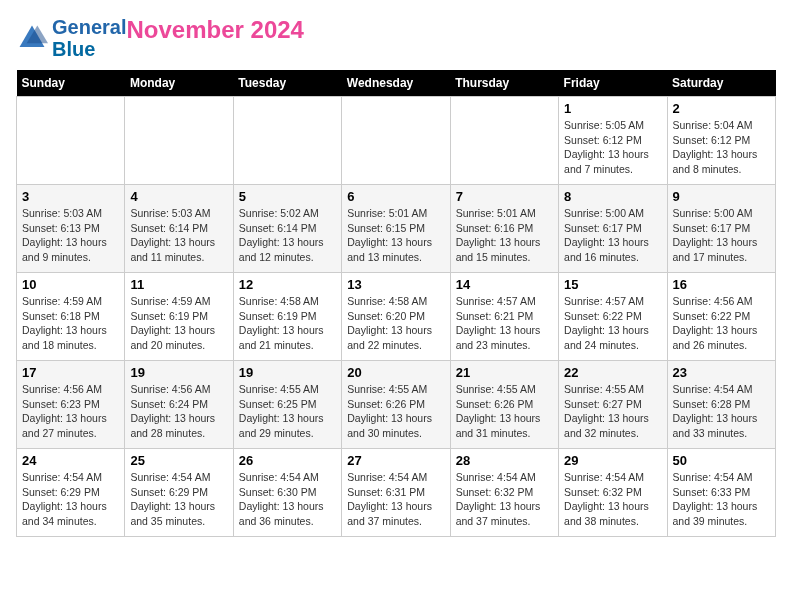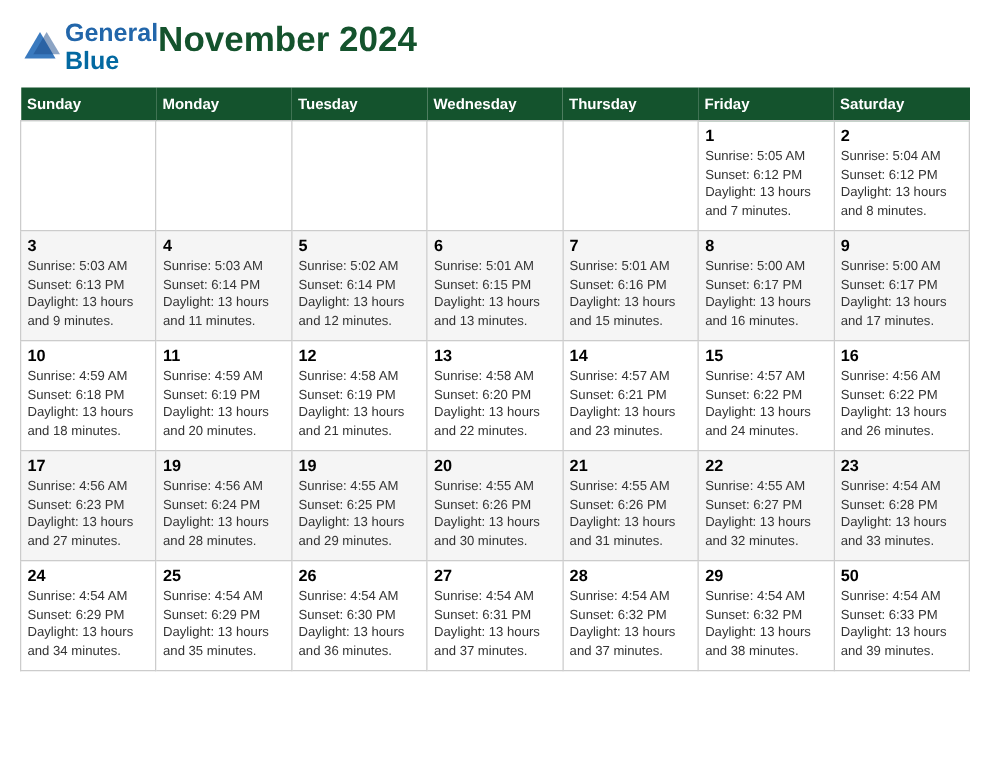--- a/index.html
+++ b/index.html
@@ -22,35 +22,35 @@
     .logo-icon {
       width: 32px;
       height: 32px;
       margin-right: 4px;
       position: relative;
     }
     .title-area {
       text-align: right;
     }
     .month-title {
-      font-size: 28px;
+      font-size: 24px;
       font-weight: bold;
-      color: #14532d;
+      color: #ec4899;
     }
     .location {
       font-size: 16px;
       color: #444;
     }
     table {
       width: 100%;
       border-collapse: collapse;
       font-size: 11px;
     }
     th {
-      background-color: #14532d;
+      background-color: #000000;
       color: #fff;
       text-align: left;
       padding: 6px 5px;
       font-size: 12px;
       font-weight: bold;
     }
     td {
       border: 1px solid #ccc;
       vertical-align: top;
       padding: 4px 5px;

